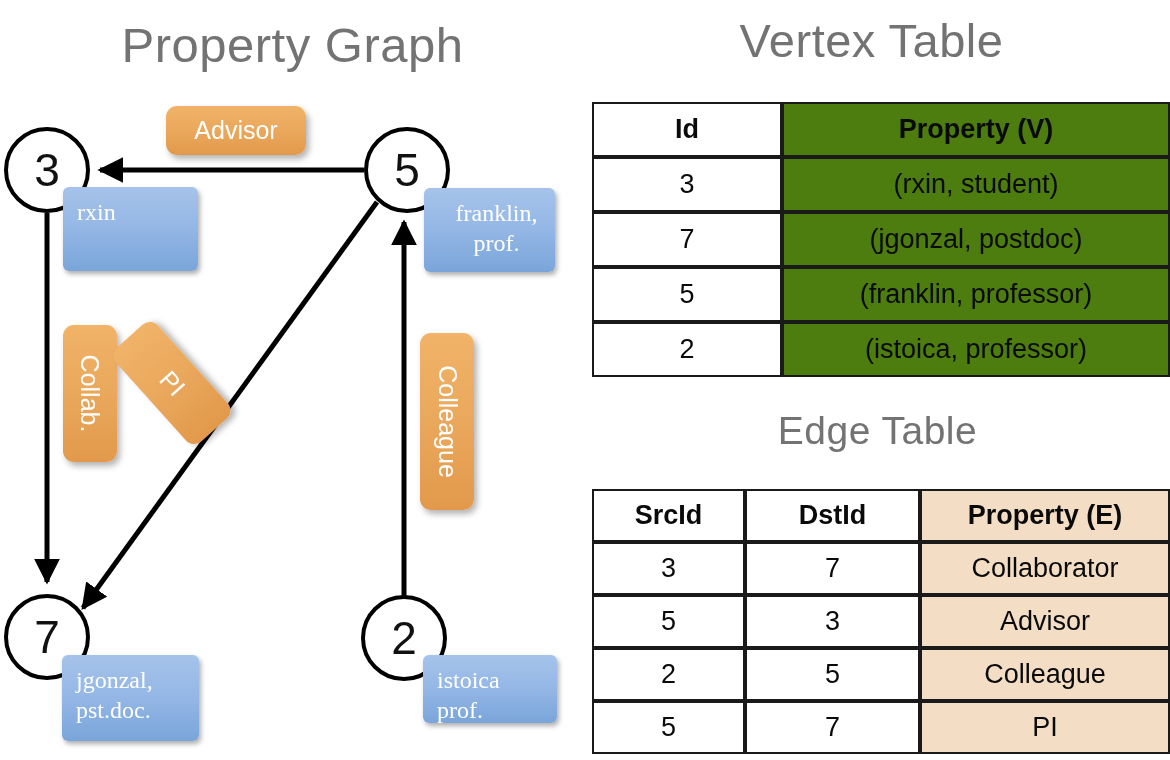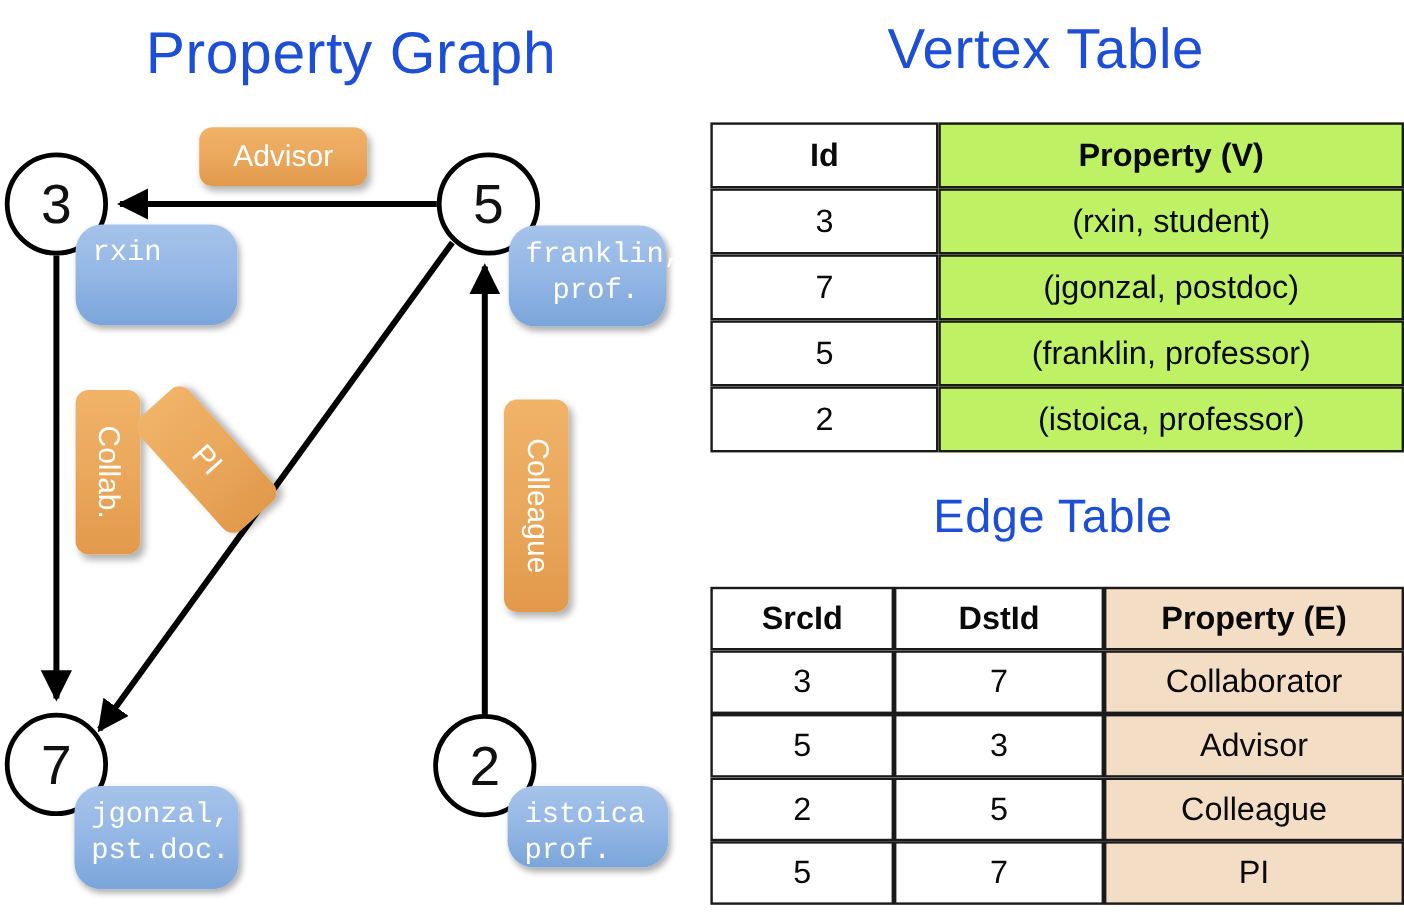--- a/index.html
+++ b/index.html
@@ -10,21 +10,21 @@
     overflow:hidden;
     position:relative;
   }
   .page{position:absolute;left:0;top:0;width:1170px;height:760px;}
 
   
   .title{
     position:absolute;
     font-family:"Liberation Sans", sans-serif;
     font-weight:300;
-    color:#1d4ed8;
+    color:#737373;
     letter-spacing:0.5px;
     white-space:nowrap;
     text-align:center;
   }
   #title-property-graph{left:0;top:14px;width:585px;font-size:49px;line-height:62px;}
   #title-vertex-table{left:579px;top:10px;width:585px;font-size:47px;line-height:62px;}
   #title-edge-table{left:585px;top:400px;width:585px;font-size:39px;line-height:62px;}
 
   
   #graph-panel{position:absolute;left:0;top:0;width:585px;height:760px;}
@@ -40,25 +40,25 @@
     display:flex;align-items:center;justify-content:center;
     font-family:"Liberation Sans", sans-serif;
     font-weight:300;
     font-size:46px;
     color:#111;
     z-index:4;
   }
 
   .vbox{
     position:absolute;
-    border-radius:22px;
+    border-radius:6px;
     background:linear-gradient(180deg,#a5c3ea 0%,#96b8e6 45%,#7aa5da 100%);
     box-shadow:2px 3px 5px rgba(0,0,0,.32);
     color:#ffffff;
-    font-family:Liberation Mono, monospace;
+    font-family:Liberation Serif, serif;
     font-weight:400;
     font-size:24px;
     line-height:30px;
     padding:10px 0 0 14px;
     box-sizing:border-box;
     z-index:6;
   }
 
   .ebox{
     position:absolute;
@@ -93,21 +93,21 @@
     font-weight:300;
     color:#0a0a0a;
     padding:0;
     box-sizing:border-box;
   }
   .tbl th{font-weight:700;}
 
   #vertex-table{left:592px;top:102px;width:578px;}
   #vertex-table td,#vertex-table th{height:55px;font-size:27px;}
   #vertex-table .c-id{width:190px;background:#ffffff;}
-  #vertex-table .c-prop{width:388px;background:#bef264;}
+  #vertex-table .c-prop{width:388px;background:#4d7c0f;}
 
   #edge-table{left:592px;top:489px;width:578px;}
   #edge-table td,#edge-table th{height:53px;font-size:27px;}
   #edge-table .c-src{width:153px;background:#ffffff;}
   #edge-table .c-dst{width:175px;background:#ffffff;}
   #edge-table .c-prop{width:250px;background:#f3ddc5;}
 </style>
 </head>
 <body>
 

